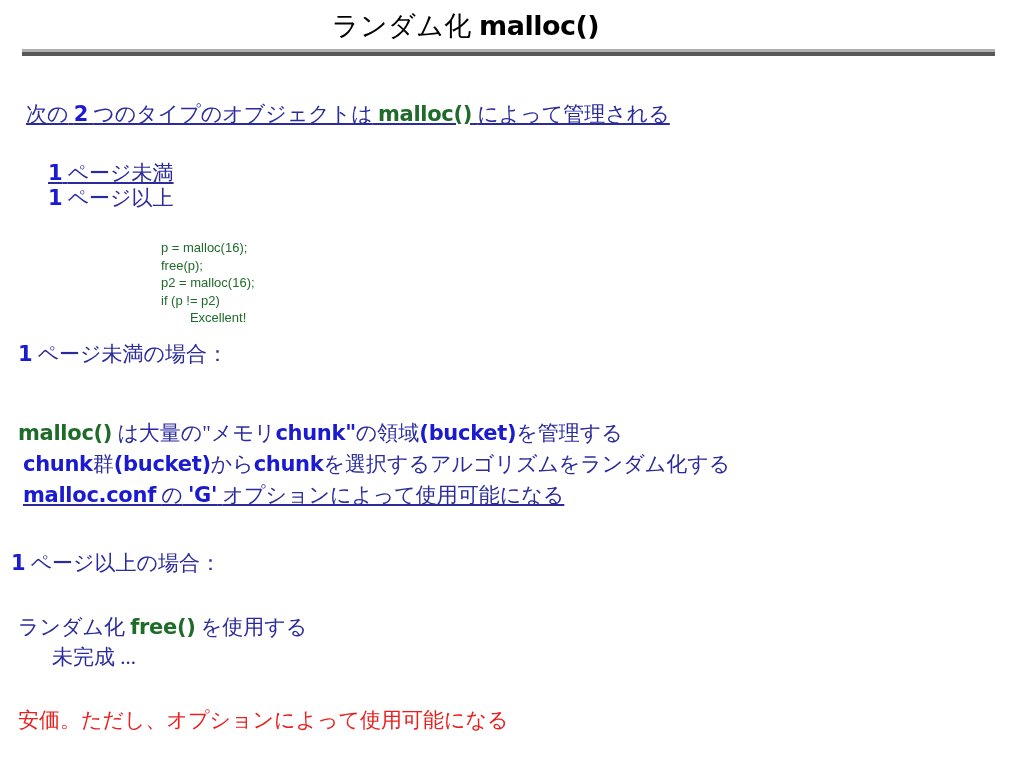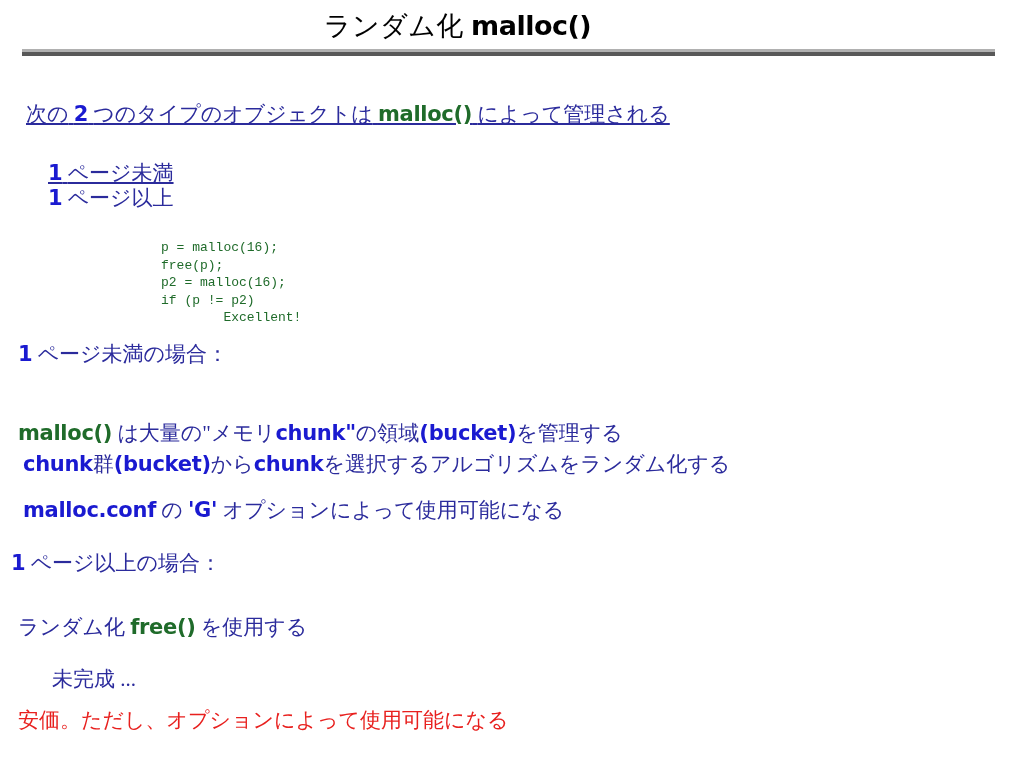--- a/index.html
+++ b/index.html
@@ -11,21 +11,21 @@
     height: 768px;
     background: #ffffff;
     font-family: "Liberation Serif", "DejaVu Serif", serif;
     overflow: hidden;
     position: relative;
   }
 
   
   .slide-title {
     position: absolute;
-    left: 4px;
+    left: 12px;
     top: 8px;
     width: 907px;
     text-align: center;
     font-size: 27px;
     color: #000000;
     letter-spacing: 0.5px;
     white-space: nowrap;
   }
   .slide-title .jp {
     font-family: "Liberation Serif", "DejaVu Serif", serif;
@@ -83,21 +83,21 @@
   }
   .line.red {
     color: #e8201e;
   }
 
   
   .code-block {
     position: absolute;
     left: 161px;
     top: 239px;
-    font-family: Liberation Mono, monospace;
+    font-family: Liberation Sans, sans-serif;
     font-size: 13px;
     line-height: 17.5px;
     color: #1f6b2a;
     white-space: pre;
   }
 </style>
 </head>
 <body>
 
 <div class="slide-title">
@@ -131,27 +131,27 @@
 </div>
 
 <div class="line" style="left:18px; top:419px;">
   <span class="green">malloc()</span><span>&nbsp;</span><span>は大量の"メモリ</span><span class="kw">chunk"</span><span>の領域</span><span class="kw">(bucket)</span><span>を管理する</span>
 </div>
 
 <div class="line" style="left:23px; top:450px;">
   <span class="kw">chunk</span><span>群</span><span class="kw">(bucket)</span><span>から</span><span class="kw">chunk</span><span>を選択するアルゴリズムをランダム化する</span>
 </div>
 
-<div class="line" style="left:23px; top:496px;">
+<div class="line" style="left:23px; top:481px;text-decoration:underline;">
   <span class="kw">malloc.conf</span><span>&nbsp;</span><span>の</span><span>&nbsp;</span><span class="kw">'G'</span><span>&nbsp;</span><span>オプションによって使用可能になる</span>
 </div>
 
 <div class="line" style="left:11px; top:549px;">
   <span class="num">1</span><span>&nbsp;</span><span>ページ以上の場合：</span>
 </div>
 
 <div class="line" style="left:18px; top:613px;">
   <span>ランダム化</span><span>&nbsp;</span><span class="green">free()</span><span>&nbsp;</span><span>を使用する</span>
 </div>
 
-<div class="line" style="left:52px; top:643px;margin-top:22px;">未完成 ...</div>
+<div class="line" style="left:52px; top:643px;">未完成 ...</div>
 
 <div class="line red" style="left:18px; top:706px;">安価。ただし、オプションによって使用可能になる</div>
 
 </body></html>

